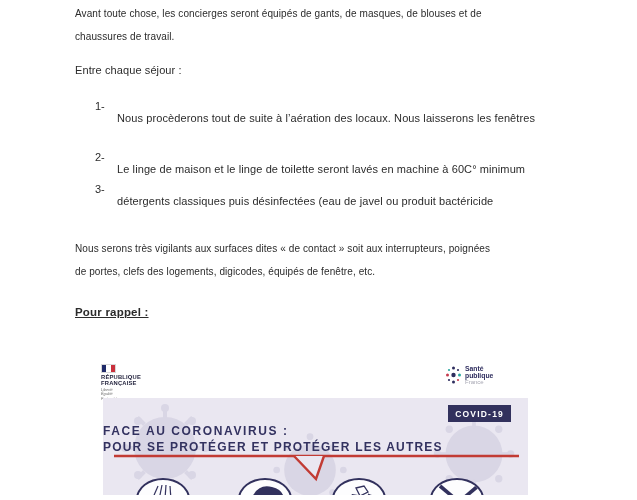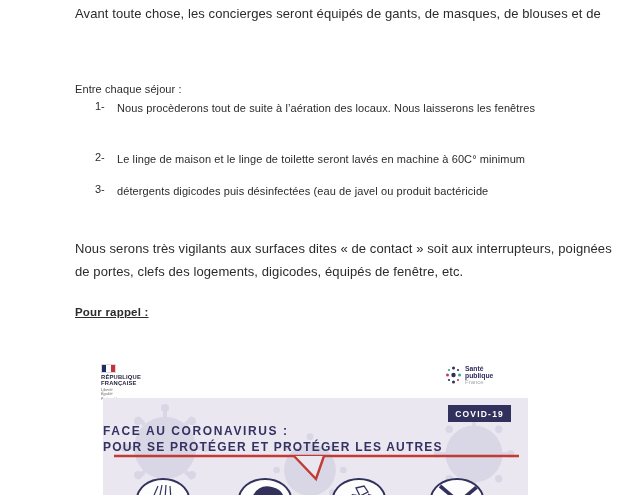--- a/index.html
+++ b/index.html
@@ -3,25 +3,25 @@
 <meta charset="utf-8">
 <style>
   * { margin:0; padding:0; box-sizing:border-box; }
   html,body { width:637px; height:500px; background:#ffffff; overflow:hidden; }
   body { font-family:"Liberation Sans", sans-serif; color:#2b2b2b; position:relative; }
 
   .page { position:absolute; top:0; left:0; width:637px; height:500px; background:#fff; overflow:hidden; }
 
   .tline { position:absolute; left:75px; font-size:11px; line-height:22px; white-space:nowrap; letter-spacing:0.1px; }
   .para  { position:absolute; left:75px; width:500px; }
-  .para .ln { font-size:13px; line-height:22.5px; white-space:nowrap; letter-spacing:0.1px; }
+  .para .ln { font-size:10px; line-height:22.5px; white-space:nowrap; letter-spacing:0.1px; }
 
   .list-item { position:absolute; left:95px; width:470px; }
   .list-item .num { position:absolute; left:0; top:0; font-size:11px; line-height:22.5px; }
-  .list-item .li-lines { position:absolute; left:22px; top:2px; }
+  .list-item .li-lines { position:absolute; left:22px; top:12px; }
   .list-item .li-lines .ln { font-size:11px; line-height:22.5px; white-space:nowrap; letter-spacing:0.1px; }
 
   .reminder { position:absolute; left:75px; top:306px; font-size:11.5px; font-weight:bold; text-decoration:underline; letter-spacing:0.2px;text-align:center; }
 
   
   .poster { position:absolute; left:85px; top:362px; width:450px; height:138px; background:#ffffff; overflow:hidden; }
 
   .logo-rf { position:absolute; left:16px; top:2px; width:80px; }
   .rf-flag { width:15px; height:9px; display:flex; margin-bottom:1px; border:0.5px solid #d8d8d8; }
   .rf-flag i { flex:1; display:block; }
@@ -53,42 +53,43 @@
   .gc1 { left:33px; } .gc2 { left:135px; } .gc3 { left:229px; } .gc4 { left:327px; }
   .gesture-circle svg { position:absolute; left:0; top:0; }
 </style>
 </head>
 <body>
 
 <div class="page">
 
   <div class="para" style="top:3px">
     <div class="ln">Avant toute chose, les concierges seront équipés de gants, de masques, de blouses et de</div>
-  </div>
-
-  <div class="tline" style="top:78px">Entre chaque séjour :</div>
+    <div class="ln">chaussures de travail.</div>
+  </div>
+
+  <div class="tline" style="top:59px">Entre chaque séjour :</div>
 
   <div class="list-item" style="top:95px">
     <span class="num">1-</span>
     <div class="li-lines">
       <div class="ln">Nous procèderons tout de suite à l’aération des locaux. Nous laisserons les fenêtres</div>
     </div>
   </div>
 
   <div class="list-item" style="top:146px">
     <span class="num">2-</span>
     <div class="li-lines">
       <div class="ln">Le linge de maison et le linge de toilette seront lavés en machine à 60C° minimum</div>
     </div>
   </div>
 
   <div class="list-item" style="top:178px">
     <span class="num">3-</span>
     <div class="li-lines">
-      <div class="ln">détergents digicodes puis désinfectées (eau de javel ou produit bactéricide</div>
+      <div class="ln">détergents classiques puis désinfectées (eau de javel ou produit bactéricide</div>
     </div>
   </div>
 
   <div class="para" style="top:238px">
     <div class="ln">Nous serons très vigilants aux surfaces dites « de contact » soit aux interrupteurs, poignées</div>
     <div class="ln">de portes, clefs des logements, digicodes, équipés de fenêtre, etc.</div>
   </div>
 
   <div class="reminder">Pour rappel :</div>
 

